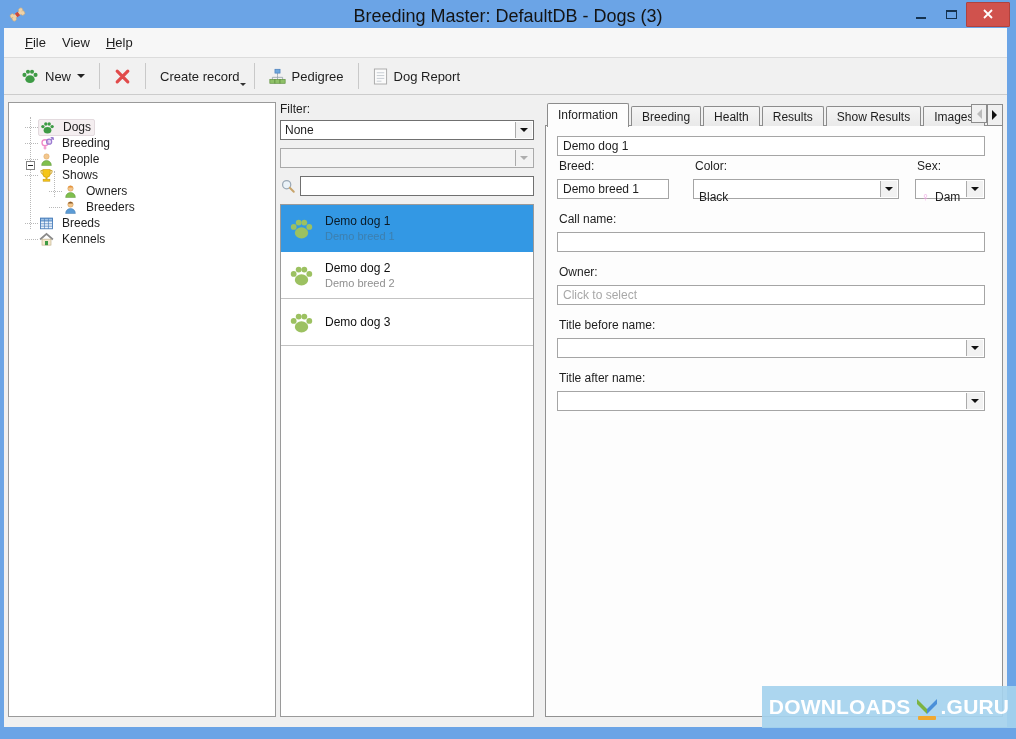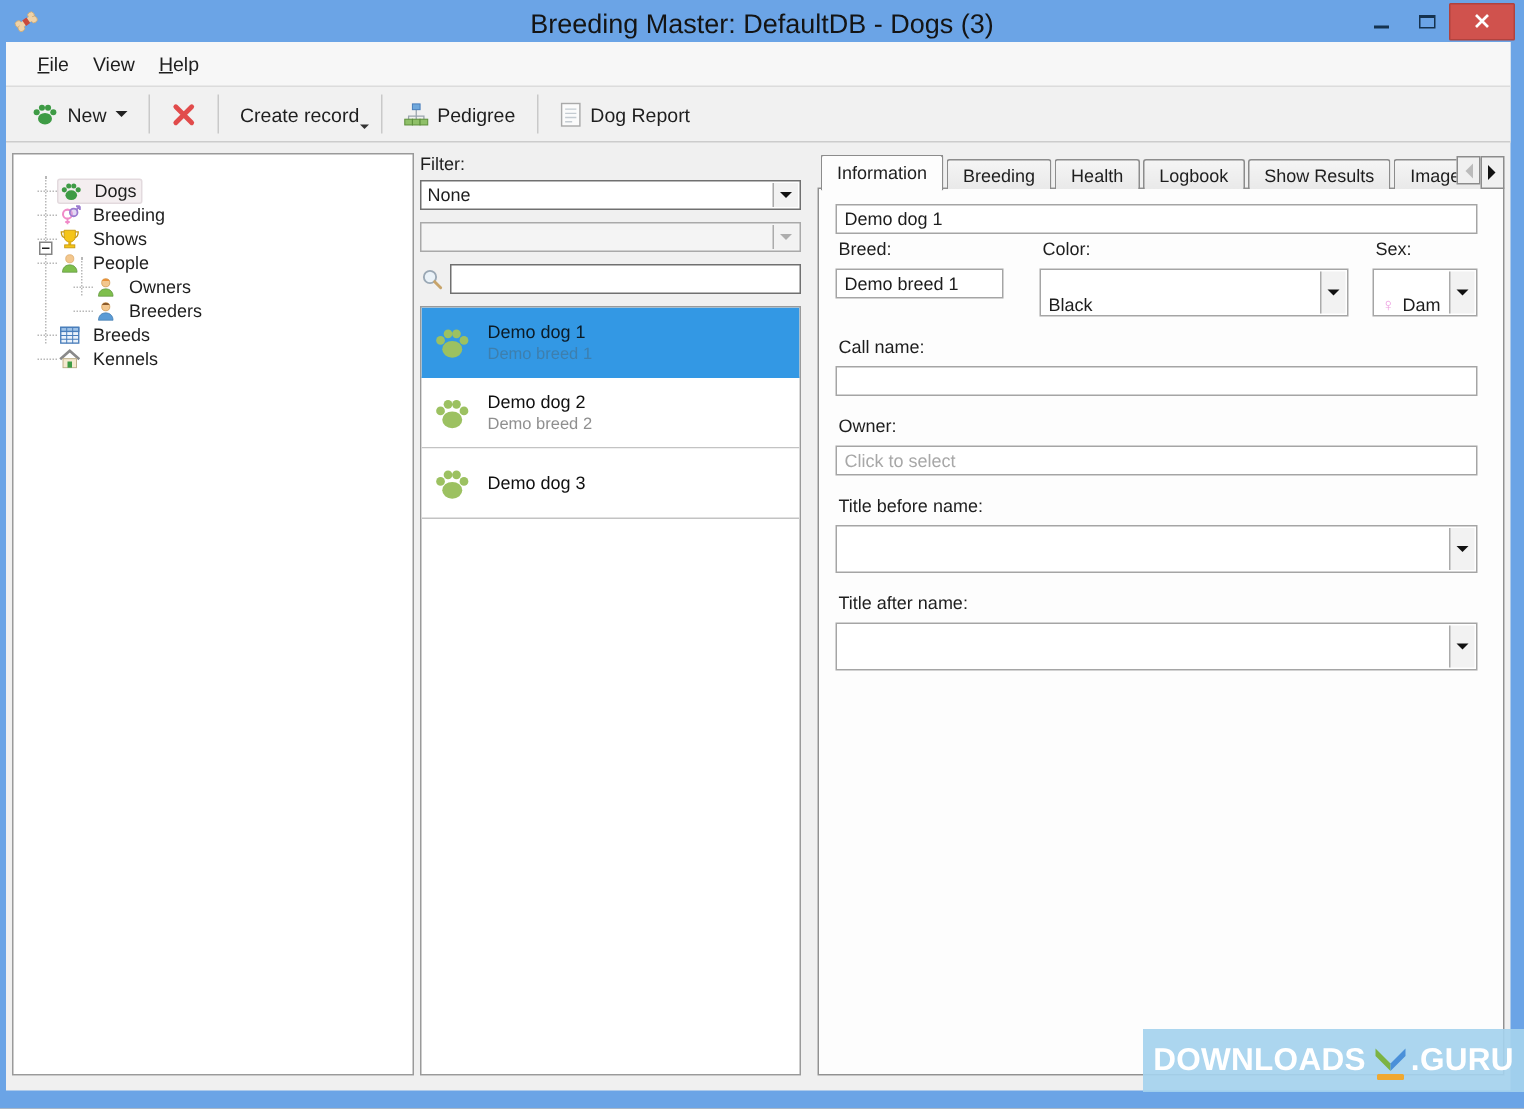--- a/index.html
+++ b/index.html
@@ -99,21 +99,21 @@
              padding:10px 17px 0 11px; position:relative; overflow:hidden; }
   .field-input { width:100%; height:20px; border:1px solid #A5A5A5; background:#FFF;
                  font:12px "Liberation Sans",sans-serif; padding:0 5px; color:#1E1E1E; }
   .field-input::placeholder { color:#A8A8A8; }
   .flabel { font-size:12px; margin:13px 0 6px 2px; }
   .form-row1 { display:flex; margin-top:3px; }
   .col-breed { width:112px; }
   .col-color { flex:1; margin-left:24px; }
   .col-sex { width:70px; margin-left:16px; }
   .form-row1 .flabel { margin-top:0; }
-  .fcombo { position:relative; height:32px; background:#FFF; border:1px solid #A5A5A5;
+  .fcombo { position:relative; height:20px; background:#FFF; border:1px solid #A5A5A5;
             display:flex; align-items:center; padding:16px 20px 0 5px; font-size:12px; }
   .sex-sym { color:#ED9FE0; font-size:12px; margin-right:5px; }
 
   
   .watermark { position:absolute; right:0; bottom:11px; width:254px; height:42px;
                background:rgba(165,211,238,0.92); display:flex; align-items:center;
                justify-content:center; z-index:5; }
   .wm-text { color:#FFF; font-weight:bold; font-size:21px; letter-spacing:0.2px; }
   .wm-ico { margin:4px 1px 0 3px; }
 </style>
@@ -230,36 +230,36 @@
             <path d="M8 13v5 M6 16h4" stroke="#F08AC8" stroke-width="1.6"></path>
             <circle cx="13.5" cy="7.5" r="3.4" fill="#C9B3E8" fill-opacity="0.5" stroke="#9C7BD0" stroke-width="1.6"></circle>
             <path d="M16 5 L19 2 M19 2h-3.4 M19 2v3.4" stroke="#9C7BD0" stroke-width="1.6"></path>
           </svg>
           <span class="tree-label">Breeding</span>
         </div>
 
         <div class="tree-row">
           <i class="dot-h"></i>
           <svg class="tree-ico" viewBox="0 0 20 20">
+            <circle cx="10" cy="6" r="3.6" fill="#F3C78E" stroke="#D9A25C" stroke-width="0.6"></circle>
+            <path d="M3.5 18c0-4.2 3-6.6 6.5-6.6s6.5 2.4 6.5 6.6z" fill="#7FBF4D" stroke="#5D8F3C" stroke-width="0.6"></path>
+          </svg>
+          <span class="tree-label">People</span>
+        </div>
+
+        <div class="tree-row">
+          <i class="dot-h"></i>
+          <svg class="tree-ico" viewBox="0 0 20 20">
             <path d="M5 2h10v5.5a5 5 0 0 1-10 0z" fill="#F5C518" stroke="#C79810" stroke-width="0.8"></path>
             <path d="M5 3.5H2.5c0 3 1.2 4.6 3 5" fill="none" stroke="#C79810" stroke-width="1.2"></path>
             <path d="M15 3.5h2.5c0 3-1.2 4.6-3 5" fill="none" stroke="#C79810" stroke-width="1.2"></path>
             <rect x="8.7" y="12" width="2.6" height="3" fill="#E3B214"></rect>
             <rect x="5.5" y="15" width="9" height="2.6" fill="#F5C518" stroke="#C79810" stroke-width="0.8"></rect>
           </svg>
           <span class="tree-label">Shows</span>
-        </div>
-
-        <div class="tree-row">
-          <i class="dot-h"></i>
-          <svg class="tree-ico" viewBox="0 0 20 20">
-            <circle cx="10" cy="6" r="3.6" fill="#F3C78E" stroke="#D9A25C" stroke-width="0.6"></circle>
-            <path d="M3.5 18c0-4.2 3-6.6 6.5-6.6s6.5 2.4 6.5 6.6z" fill="#7FBF4D" stroke="#5D8F3C" stroke-width="0.6"></path>
-          </svg>
-          <span class="tree-label">People</span>
         </div>
         <span class="expander" style="top:58px">
             <i></i>
           </span>
 
         <div class="tree-row child">
           <i class="dot-h"></i>
           <svg class="tree-ico" viewBox="0 0 20 20">
             <circle cx="10" cy="6" r="3.6" fill="#F3C78E" stroke="#C98A3C" stroke-width="0.6"></circle>
             <path d="M6.5 4.5a4 4 0 0 1 7 0z" fill="#E8923A"></path>
@@ -369,21 +369,21 @@
           <div class="tab active">
               <span>Information</span>
             </div>
           <div class="tab">
               <span>Breeding</span>
             </div>
           <div class="tab">
               <span>Health</span>
             </div>
           <div class="tab">
-              <span>Logbook</span>
+              <span>Results</span>
             </div>
           <div class="tab">
               <span>Show Results</span>
             </div>
           <div class="tab">
               <span>Images</span>
             </div>
           <div class="tab cut">
               <span>R</span>
             </div>

